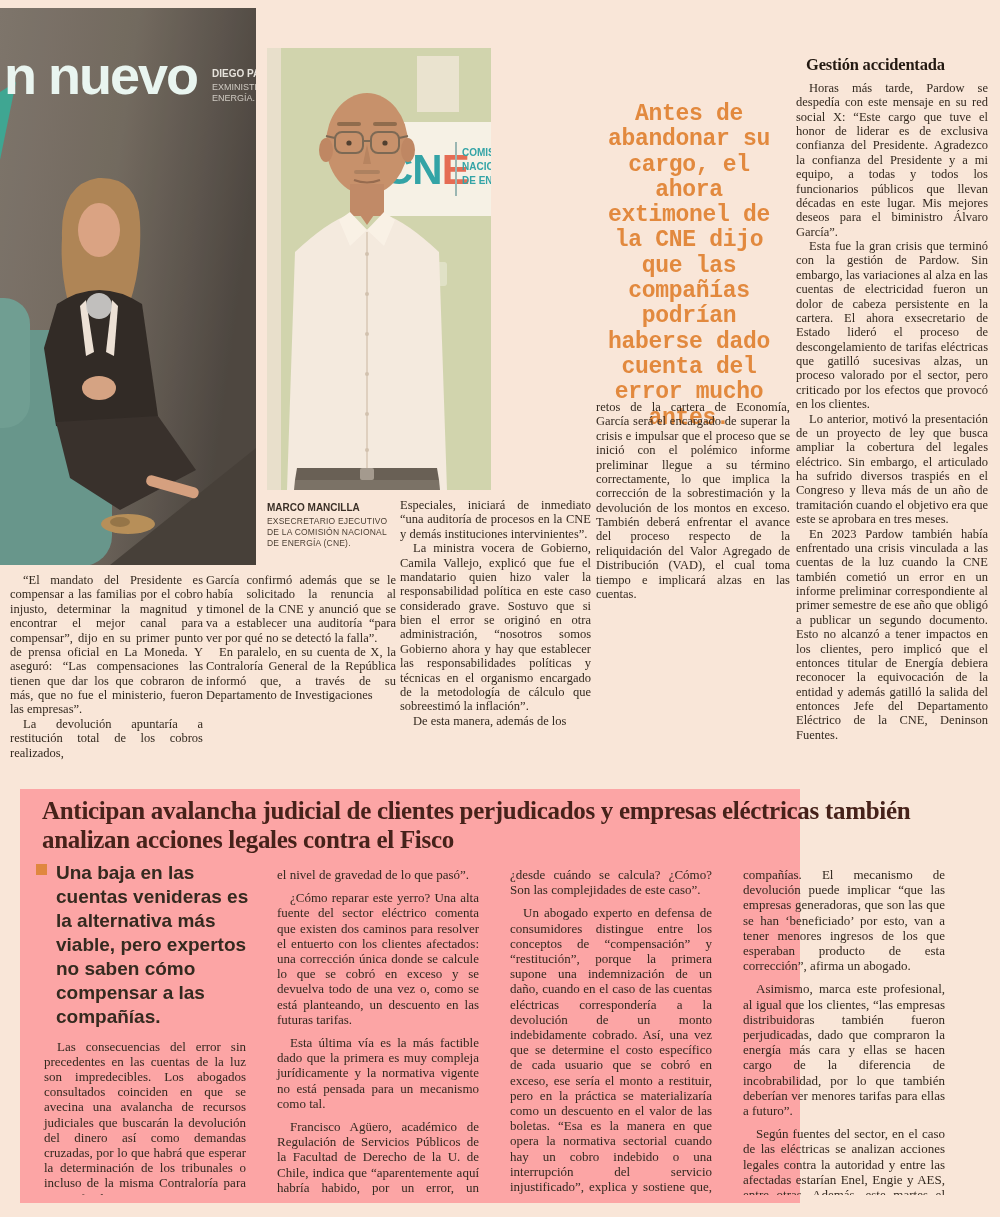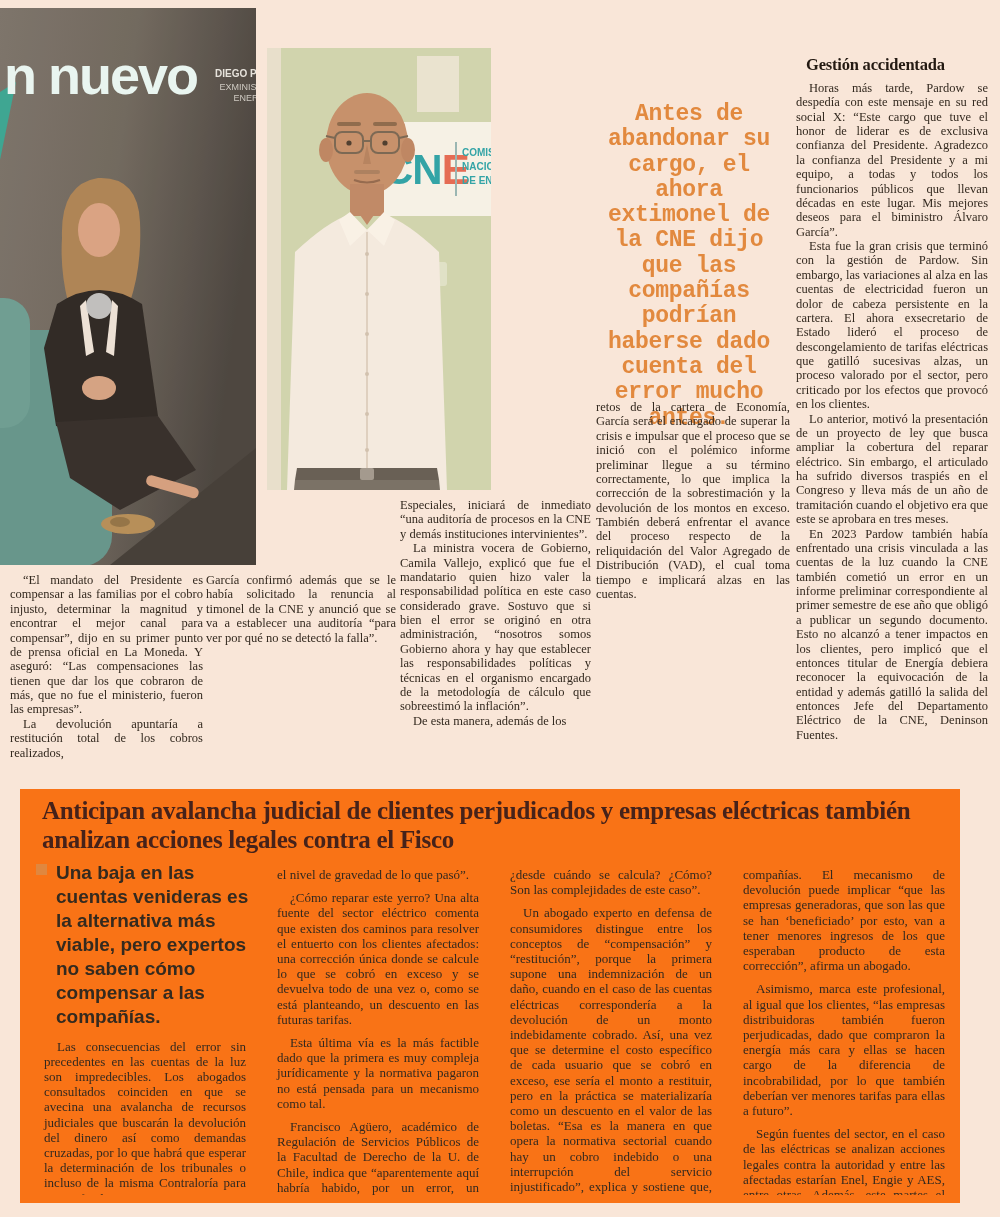--- a/index.html
+++ b/index.html
@@ -1,19 +1,19 @@
 <!DOCTYPE html>
 <html lang="es"><head>
 <meta charset="utf-8">
 <style>
   html,body{margin:0;padding:0;}
   .page{position:relative;width:1000px;height:1217px;background:#f9e6d8;overflow:hidden;
         font-family:"Liberation Serif",serif;color:#33291f;}
   
-  .photo{position:absolute;overflow:hidden;text-align:center;}
+  .photo{position:absolute;overflow:hidden;}
   .photo-left{left:0;top:8px;width:256px;height:557px;}
   .photo-center{left:267px;top:48px;width:224px;height:442px;}
   .photo svg{position:absolute;left:0;top:0;}
   .headline-frag{position:absolute;left:4px;top:40px;font-family:"Liberation Sans",sans-serif;
         font-weight:800;font-size:54px;letter-spacing:-2px;color:#e9f5f0;line-height:1;}
   .cap-left{position:absolute;left:168px;top:60px;width:86px;font-family:"Liberation Sans",sans-serif;margin-left:44px;}
   .cap-left .cap-name{font-weight:bold;font-size:10px;color:#e6e2db;line-height:1.2;}
   .cap-left .cap-role{font-size:9px;color:#cfcac2;line-height:1.25;margin-top:2px;}
   .cap-center{position:absolute;left:267px;top:502px;width:132px;font-family:"Liberation Sans",sans-serif;}
   .cap-center .cap-name{font-weight:bold;font-size:10px;color:#3b3027;line-height:1.2;}
@@ -27,21 +27,21 @@
   .col .para{margin:0;text-indent:13px;}
   .col.cont .para:first-child{text-indent:0;}
   .col-1{left:10px;top:573px;width:193px;height:212px;}
   .col-2{left:206px;top:573px;width:190px;height:212px;}
   .col-3{left:400px;top:498px;width:191px;height:287px;}
   .col-4{left:596px;top:400px;width:194px;height:361px;}
   .col-5{left:796px;top:56px;width:192px;height:724px;}
   .section-heading{font-weight:bold;font-size:16.5px;color:#241a12;margin:0 0 6px 10px;text-align:left;
         text-indent:0;letter-spacing:-.2px;}
   
-  .sub-panel{position:absolute;left:20px;top:789px;width:940px;height:414px;background:#f97316;}
+  .sub-panel{position:absolute;left:20px;top:789px;width:780px;height:414px;background:#fca5a5;}
   .sub-headline{position:absolute;left:22px;top:8px;width:915px;font-weight:bold;font-size:25px;
         line-height:1.14;color:#46221a;letter-spacing:-.3px;}
   .sub-cols{position:absolute;left:16px;top:70px;display:flex;gap:15px;}
   .sub-col{width:218px;height:336px;overflow:hidden;text-align:justify;font-size:13px;line-height:1.17;}
   .sub-col .para{margin:8px;text-indent:13px;}
   .sub-col.cont .para:first-child{text-indent:0;}
   .lead{display:flex;gap:9px;margin:2px 0 10px 0;font-family:"Liberation Sans",sans-serif;
         font-weight:bold;font-size:19px;line-height:1.26;color:#342a1f;text-align:left;}
   .lead-bullet{flex:0 0 auto;width:11px;height:11px;background:#e0873f;margin-top:3px;}
 </style>
@@ -140,65 +140,70 @@
           <circle cx="100" cy="326" r="2" fill="#cfc2b1"></circle>
         <circle cx="100" cy="366" r="2" fill="#cfc2b1"></circle>
           <circle cx="100" cy="402" r="2" fill="#cfc2b1"></circle>
         <path d="M30 420 L170 420 L172 432 L28 432 Z" fill="#57534c"></path>
         <rect x="93" y="420" width="14" height="12" rx="2" fill="#9a958c"></rect>
         <path d="M28 432 L172 432 L173 442 L27 442 Z" fill="#6b675f"></path>
       </g>
       <rect width="224" height="442" fill="#f2c2a0" opacity=".12"></rect>
     </svg>
   </div>
+  <div class="cap-center">
+    <div class="cap-name">MARCO MANCILLA</div>
+    <div class="cap-role">EXSECRETARIO EJECUTIVO DE LA COMISIÓN NACIONAL DE ENERGÍA (CNE).</div>
+  </div>
 
   <div class="pull-quote">Antes de abandonar su cargo, el ahora extimonel de la CNE dijo que las compañías podrían haberse dado cuenta del error mucho antes.</div>
 
   <div class="col col-1">
       <p class="para">“El mandato del Presidente es compensar a las familias por el cobro injusto, determinar la magnitud y encontrar el mejor canal para compensar”, dijo en su primer punto de prensa oficial en La Moneda. Y aseguró: “Las compensaciones las tienen que dar los que cobraron de más, que no fue el ministerio, fueron las empresas”.</p>
       <p class="para">La devolución apuntaría a restitución total de los cobros realizados,</p>
     </div>
   <div class="col col-2 cont">
       <p class="para">García confirmó además que se le había solicitado la renuncia al timonel de la CNE y anunció que se va a establecer una auditoría “para ver por qué no se detectó la falla”.</p>
+      <p class="para">En paralelo, en su cuenta de X, la Contraloría General de la República informó que, a través de su Departamento de Investigaciones</p>
     </div>
   <div class="col col-3 cont">
       <p class="para">Especiales, iniciará de inmediato “una auditoría de procesos en la CNE y demás instituciones intervinientes”.</p>
       <p class="para">La ministra vocera de Gobierno, Camila Vallejo, explicó que fue el mandatario quien hizo valer la responsabilidad política en este caso considerado grave. Sostuvo que si bien el error se originó en otra administración, “nosotros somos Gobierno ahora y hay que establecer las responsabilidades políticas y técnicas en el organismo encargado de la metodología de cálculo que sobreestimó la inflación”.</p>
       <p class="para">De esta manera, además de los</p>
     </div>
   <div class="col col-4 cont">
       <p class="para">retos de la cartera de Economía, García será el encargado de superar la crisis e impulsar que el proceso que se inició con el polémico informe preliminar llegue a su término correctamente, lo que implica la corrección de la sobrestimación y la devolución de los montos en exceso. También deberá enfrentar el avance del proceso respecto de la reliquidación del Valor Agregado de Distribución (VAD), el cual toma tiempo e implicará alzas en las cuentas.</p>
     </div>
   <div class="col col-5">
     <h2 class="section-heading">Gestión accidentada</h2>
     <div>
         <p class="para">Horas más tarde, Pardow se despedía con este mensaje en su red social X: “Este cargo que tuve el honor de liderar es de exclusiva confianza del Presidente. Agradezco la confianza del Presidente y a mi equipo, a todas y todos los funcionarios públicos que llevan décadas en este lugar. Mis mejores deseos para el biministro Álvaro García”.</p>
         <p class="para">Esta fue la gran crisis que terminó con la gestión de Pardow. Sin embargo, las variaciones al alza en las cuentas de electricidad fueron un dolor de cabeza persistente en la cartera. El ahora exsecretario de Estado lideró el proceso de descongelamiento de tarifas eléctricas que gatilló sucesivas alzas, un proceso valorado por el sector, pero criticado por los efectos que provocó en los clientes.</p>
-        <p class="para">Lo anterior, motivó la presentación de un proyecto de ley que busca ampliar la cobertura del reparar eléctrico. Sin embargo, el articulado ha sufrido diversos traspiés en el Congreso y lleva más de un año de tramitación cuando el objetivo era que este se aprobara en tres meses.</p>
+        <p class="para">Lo anterior, motivó la presentación de un proyecto de ley que busca ampliar la cobertura del legales eléctrico. Sin embargo, el articulado ha sufrido diversos traspiés en el Congreso y lleva más de un año de tramitación cuando el objetivo era que este se aprobara en tres meses.</p>
         <p class="para">En 2023 Pardow también había enfrentado una crisis vinculada a las cuentas de la luz cuando la CNE también cometió un error en un informe preliminar correspondiente al primer semestre de ese año que obligó a publicar un segundo documento. Esto no alcanzó a tener impactos en los clientes, pero implicó que el entonces titular de Energía debiera reconocer la equivocación de la entidad y además gatilló la salida del entonces Jefe del Departamento Eléctrico de la CNE, Deninson Fuentes.</p>
       </div>
   </div>
 
   <div class="sub-panel">
     <div class="sub-headline">Anticipan avalancha judicial de clientes perjudicados y empresas eléctricas también analizan acciones legales contra el Fisco</div>
     <div class="sub-cols">
       <div class="sub-col">
         <div class="lead">
           <span class="lead-bullet"></span>
           <span>Una baja en las cuentas venideras es la alternativa más viable, pero expertos no saben cómo compensar a las compañías.</span>
         </div>
         <div>
             <p class="para">Las consecuencias del error sin precedentes en las cuentas de la luz son impredecibles. Los abogados consultados coinciden en que se avecina una avalancha de recursos judiciales que buscarán la devolución del dinero así como demandas cruzadas, por lo que habrá que esperar la determinación de los tribunales o incluso de la misma Contraloría para ver un final.</p>
             <p class="para">El exsubdirector jurídico del Sernac y actual socio de Umbral Abogados, Edison Orellana, expresa: “Honestamente no tengo conocimiento de que haya un precedente de un error de esta naturaleza y que se haya prolongado por tanto tiempo. Esto es un error inédito, ése es</p>
           </div>
       </div>
       <div class="sub-col cont">
           <p class="para">el nivel de gravedad de lo que pasó”.</p>
           <p class="para">¿Cómo reparar este yerro? Una alta fuente del sector eléctrico comenta que existen dos caminos para resolver el entuerto con los clientes afectados: una corrección única donde se calcule lo que se cobró en exceso y se devuelva todo de una vez o, como se está planteando, un descuento en las futuras tarifas.</p>
-          <p class="para">Esta última vía es la más factible dado que la primera es muy compleja jurídicamente y la normativa pagaron no está pensada para un mecanismo como tal.</p>
+          <p class="para">Esta última vía es la más factible dado que la primera es muy compleja jurídicamente y la normativa vigente no está pensada para un mecanismo como tal.</p>
           <p class="para">Francisco Agüero, académico de Regulación de Servicios Públicos de la Facultad de Derecho de la U. de Chile, indica que “aparentemente aquí habría habido, por un error, un enriquecimiento sin causa por parte de las empresas eléctricas y eso requiere una compensación, porque los clientes pagaron mal por un error que no es imputable a ellos. Ahora,</p>
         </div>
       <div class="sub-col cont">
           <p class="para">¿desde cuándo se calcula? ¿Cómo? Son las complejidades de este caso”.</p>
           <p class="para">Un abogado experto en defensa de consumidores distingue entre los conceptos de “compensación” y “restitución”, porque la primera supone una indemnización de un daño, cuando en el caso de las cuentas eléctricas correspondería a la devolución de un monto indebidamente cobrado. Así, una vez que se determine el costo específico de cada usuario que se cobró en exceso, ese sería el monto a restituir, pero en la práctica se materializaría como un descuento en el valor de las boletas. “Esa es la manera en que opera la normativa sectorial cuando hay un cobro indebido o una interrupción del servicio injustificado”, explica y sostiene que, en algunos casos, las cuentas podrían llegar a netearse, con costo $ 0 para algunos.</p>
           <p class="para">Pero hay más damnificados: las</p>
         </div>
       <div class="sub-col cont">
           <p class="para">compañías. El mecanismo de devolución puede implicar “que las empresas generadoras, que son las que se han ‘beneficiado’ por esto, van a tener menores ingresos de los que esperaban producto de esta corrección”, afirma un abogado.</p>
           <p class="para">Asimismo, marca este profesional, al igual que los clientes, “las empresas distribuidoras también fueron perjudicadas, dado que compraron la energía más cara y ellas se hacen cargo de la diferencia de incobrabilidad, por lo que también deberían ver menores tarifas para ellas a futuro”.</p>

